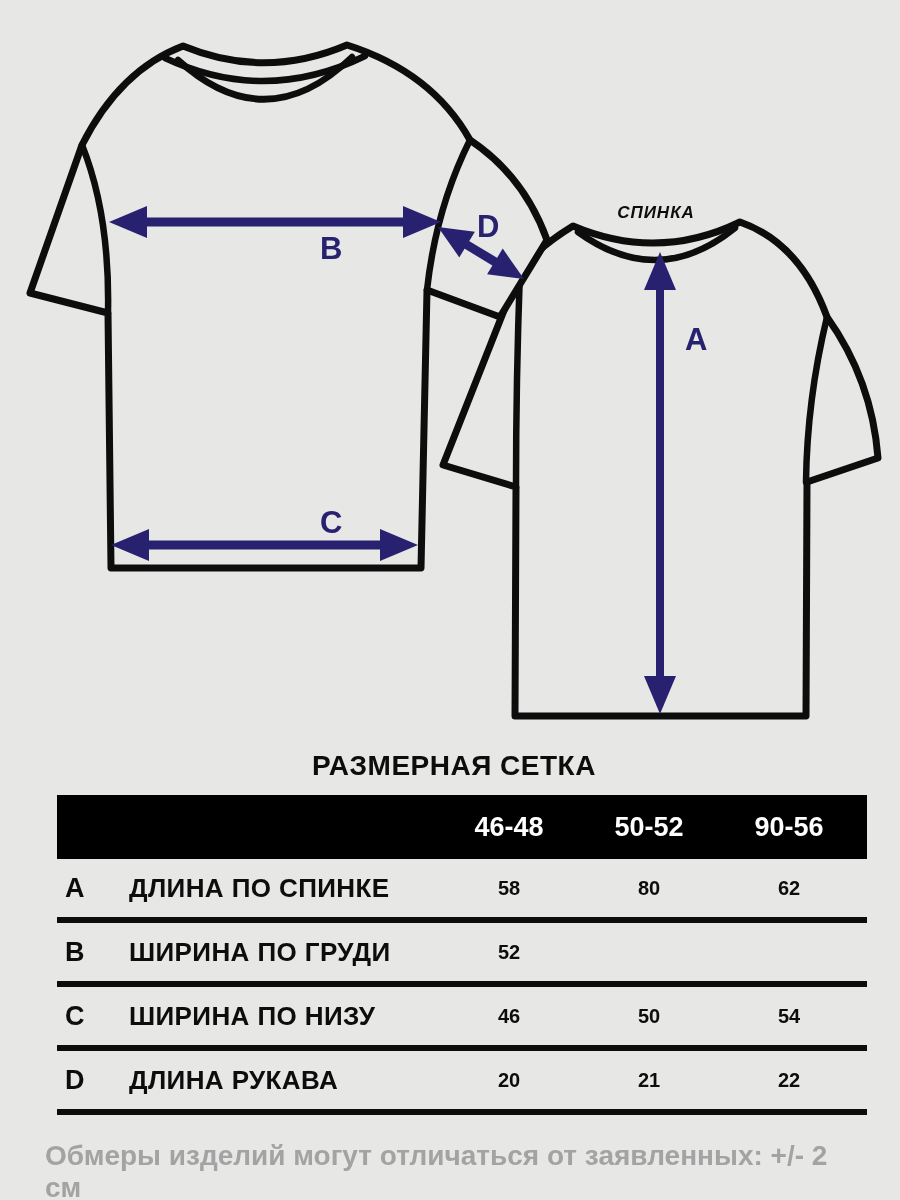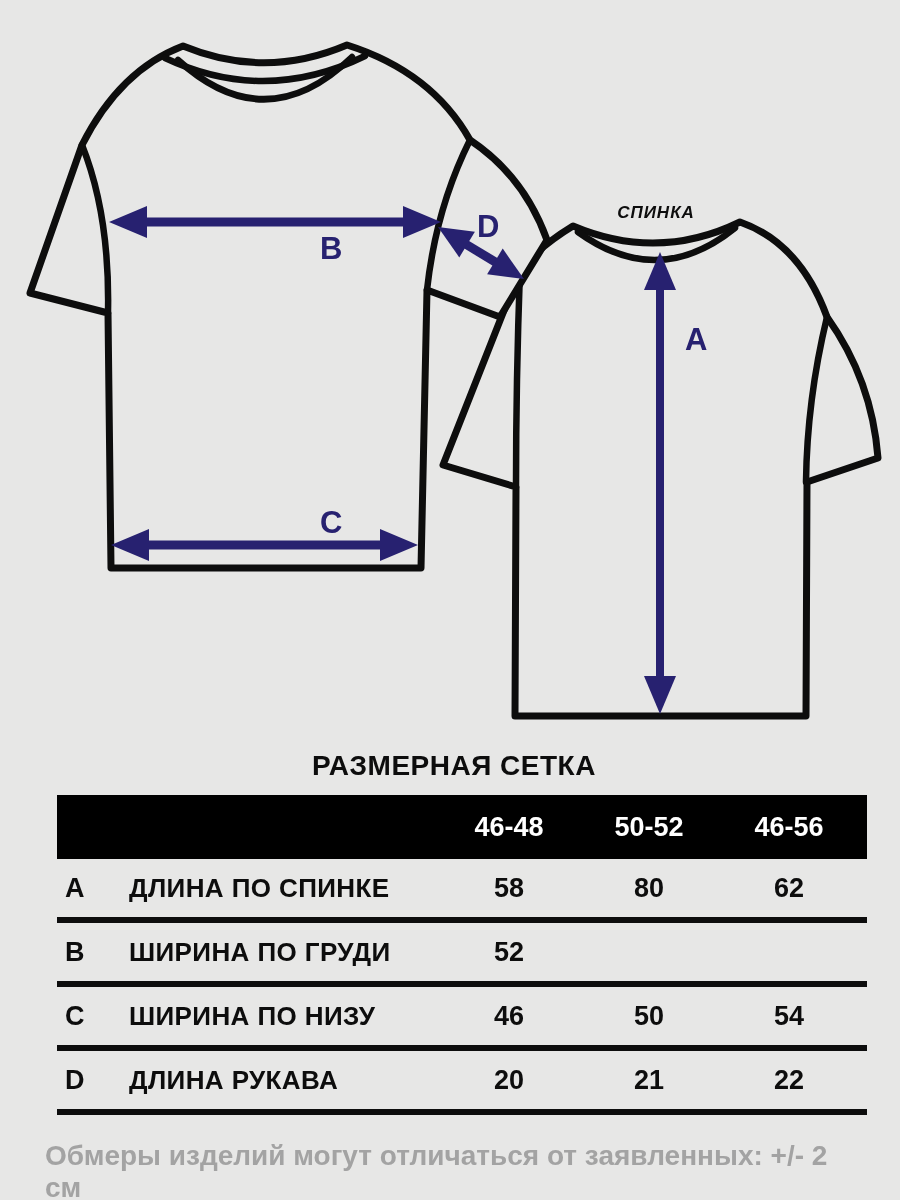--- a/index.html
+++ b/index.html
@@ -41,21 +41,21 @@
   .t-header .hcell{
     color:var(--header-text,#fff);
     font-size:27px;font-weight:bold;text-align:center;
   }
   .t-row{
     display:grid;grid-template-columns:52px 330px 140px 140px 140px;
     align-items:center;height:58px;
   }
   .t-row .letter{font-size:27px;font-weight:900;padding-left:8px;color:#0d0d0d;}
   .t-row .label{font-size:26px;font-weight:bold;letter-spacing:.4px;color:#0d0d0d;margin-left:20px;}
-  .t-row .val{font-size:27px;font-weight:bold;text-align:center;color:#0d0d0d;}
+  .t-row .val{font-size:20px;font-weight:bold;text-align:center;color:#0d0d0d;}
   .t-sep{height:6px;background:var(--line-black,#0d0d0d);}
   .footer-note{
     position:absolute;top:1140px;left:45px;width:820px;
     font-size:28px;font-weight:bold;
     color:var(--footer-gray,#a3a3a3);
   }
 </style>
 </head>
 <body>
 
@@ -131,21 +131,21 @@
 
   <div class="title">РАЗМЕРНАЯ СЕТКА</div>
 
   <div class="size-table">
 
     <div class="t-header">
       <div class="hcell"></div>
       <div class="hcell"></div>
       <div class="hcell">46-48</div>
       <div class="hcell">50-52</div>
-      <div class="hcell">46-56</div>
+      <div class="hcell">90-56</div>
     </div>
 
     <div class="t-row">
       <div class="letter">A</div>
       <div class="label">ДЛИНА ПО СПИНКЕ</div>
       <div class="val">58</div>
       <div class="val">80</div>
       <div class="val">62</div>
     </div>
     <div class="t-sep"></div>

